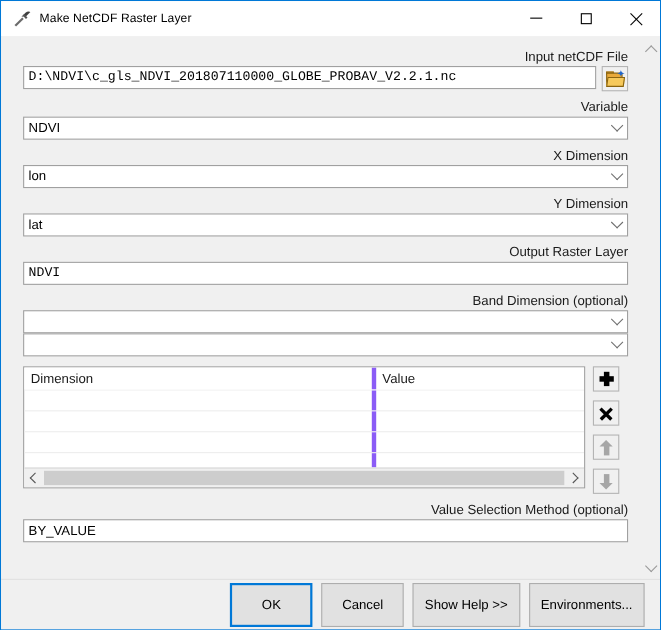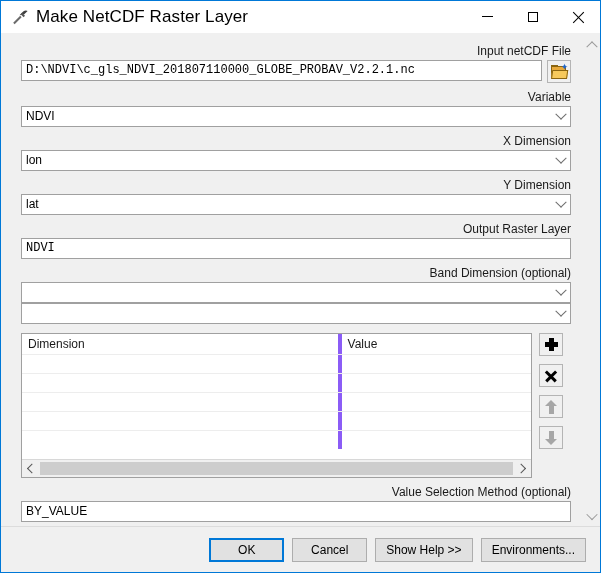--- a/index.html
+++ b/index.html
@@ -39,21 +39,21 @@
   }
   .title-icon {
     width: 20px;
     height: 20px;
     margin-left: 9px;
     margin-right: 6px;
     flex: 0 0 auto;
     position: relative;
   }
   .title-text {
-    font-size: 17px;
+    font-size: 11px;
     color: #000000;
     letter-spacing: 0.1px;
     white-space: nowrap;
   }
   .winbtns {
     margin-left: auto;
     display: flex;
     height: 32px;
   }
   .winbtn {
@@ -259,21 +259,21 @@
   }
 
   
   .grid-wrap {
     display: flex;
     margin-top: 9px;
     align-items: flex-start;
   }
   .grid {
     flex: 1 1 auto;
-    height: 145px;
+    height: 111px;
     box-sizing: border-box;
     border: 1px solid #a0a0a0;
     background: #ffffff;
     display: flex;
     flex-direction: column;
     overflow: hidden;
     position: relative;
   }
   .grid-header {
     display: flex;
@@ -419,21 +419,21 @@
     background: #f0f0f0;
     border-top: 1px solid #dcdcdc;
     display: flex;
     align-items: center;
     justify-content: flex-end;
     padding-right: 14px;
     gap: 8px;
     box-sizing: border-box;
   }
   .btn {
-    height: 24px;
+    height: 40px;
     min-width: 75px;
     box-sizing: border-box;
     border: 1px solid #adadad;
     background: #e1e1e1;
     font-family: "Liberation Sans", sans-serif;
     font-size: 12px;
     color: #000;
     display: flex;
     align-items: center;
     justify-content: center;

